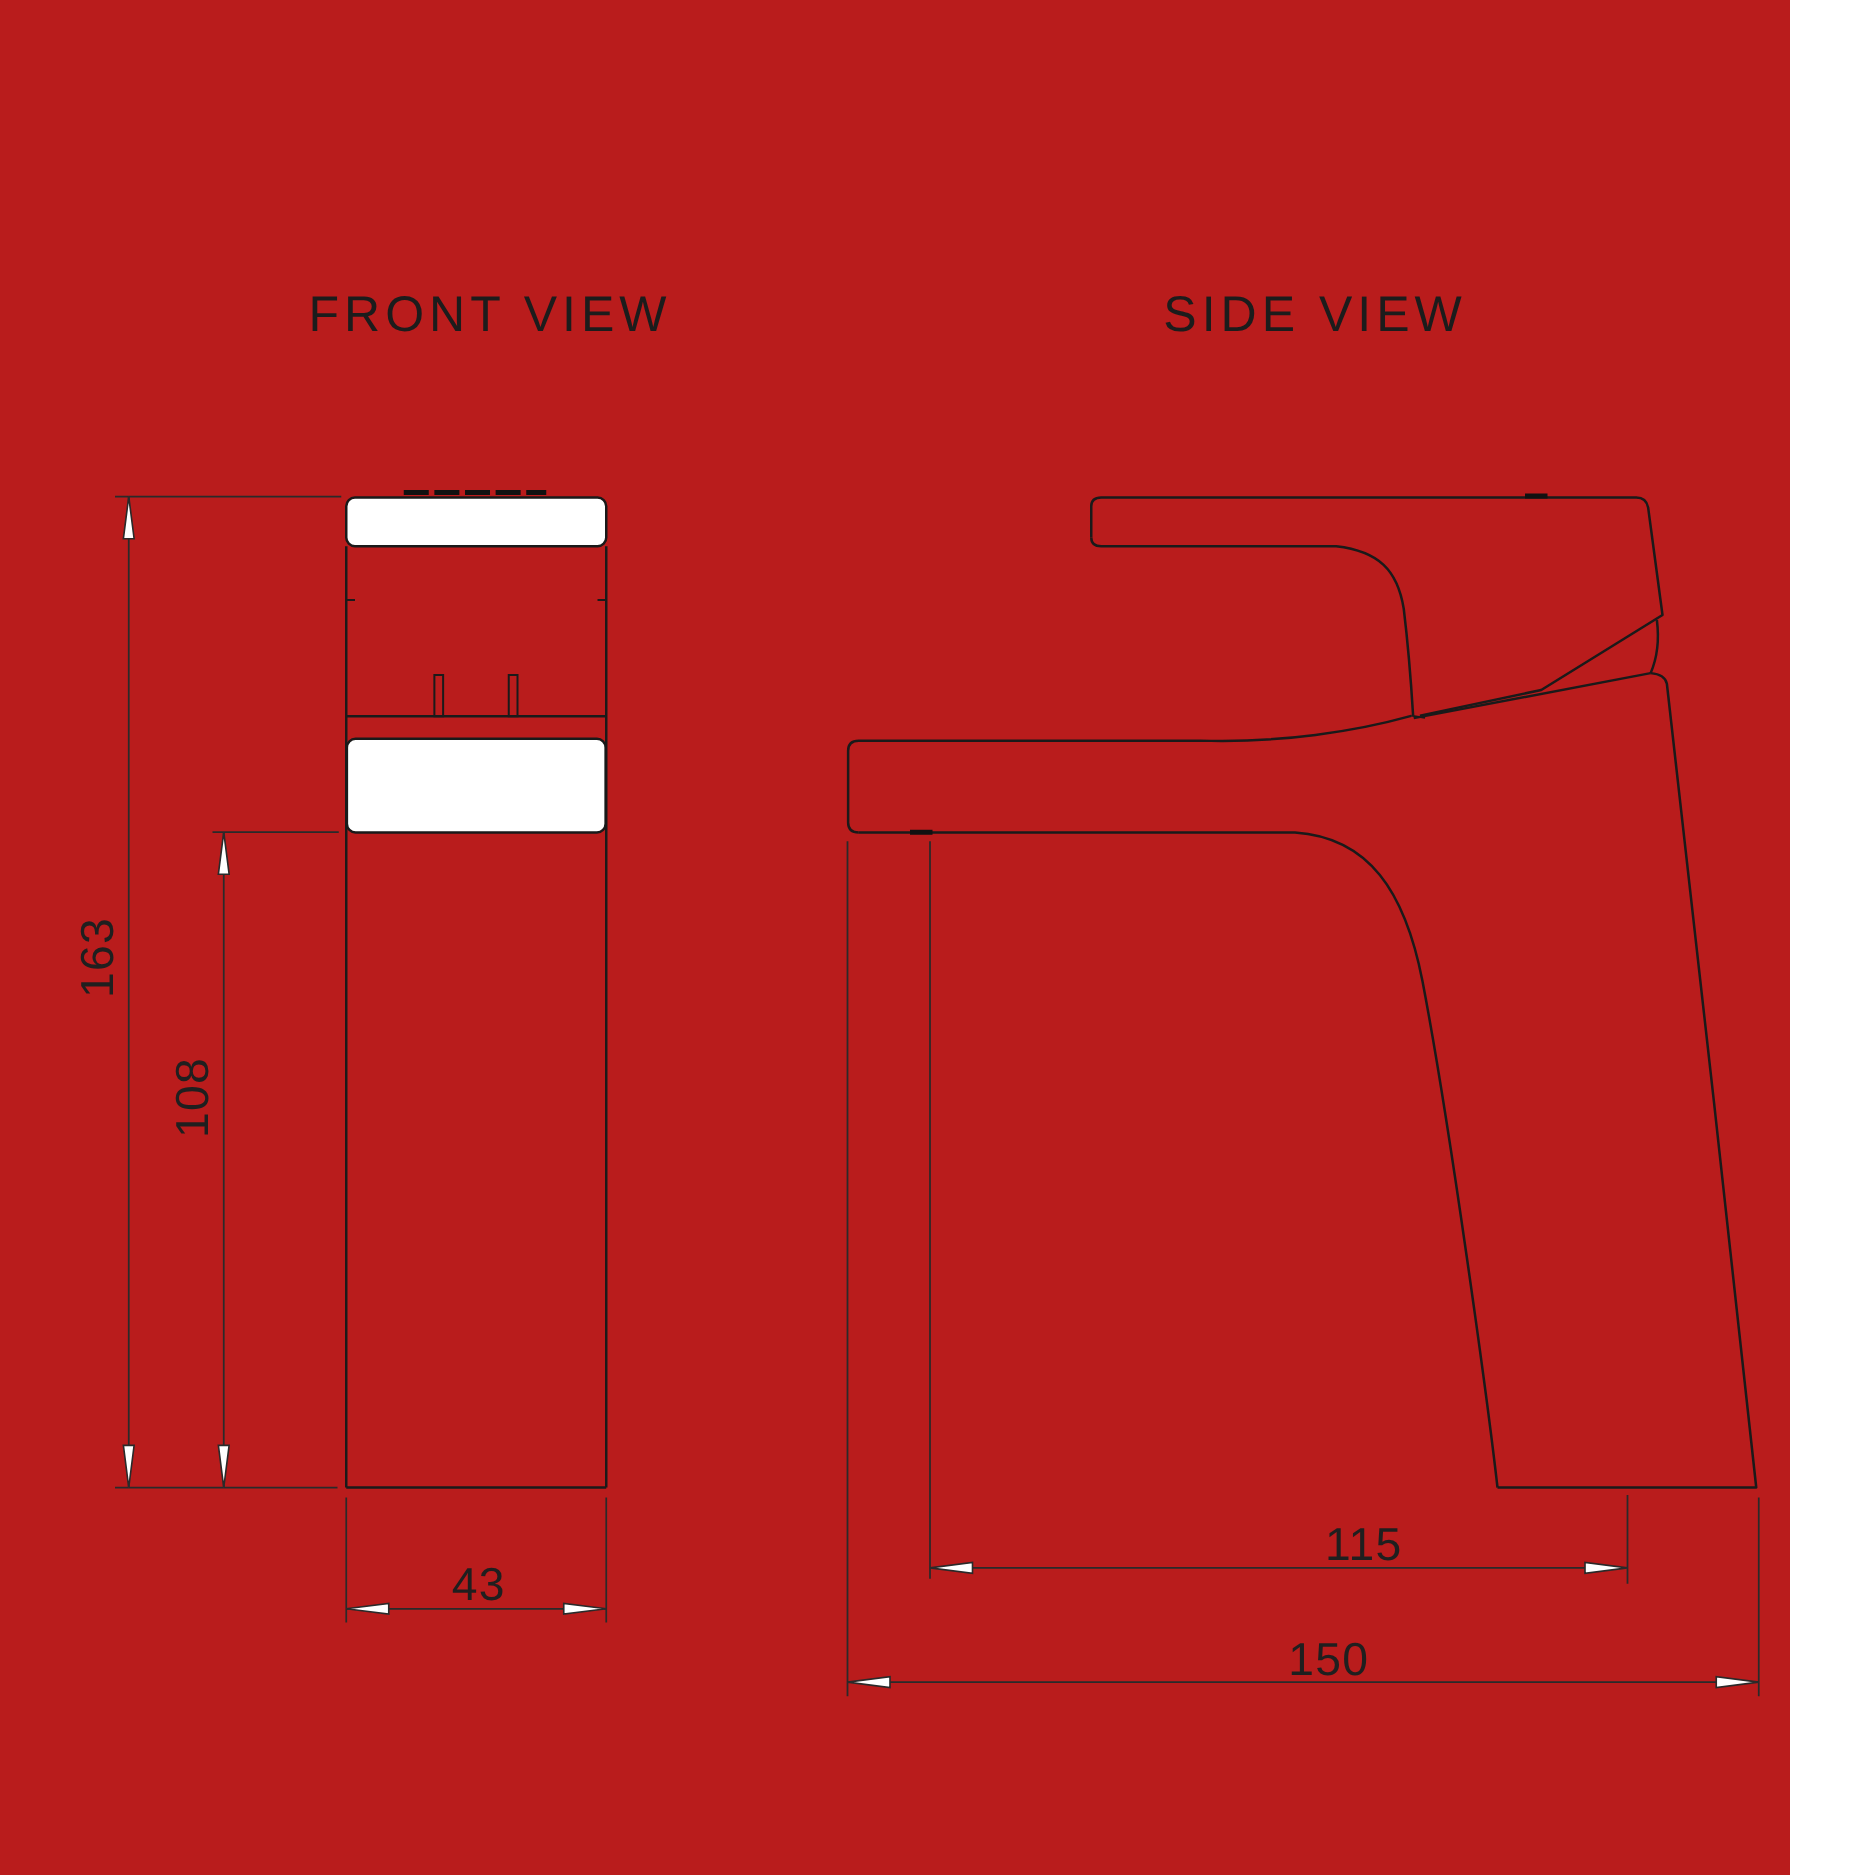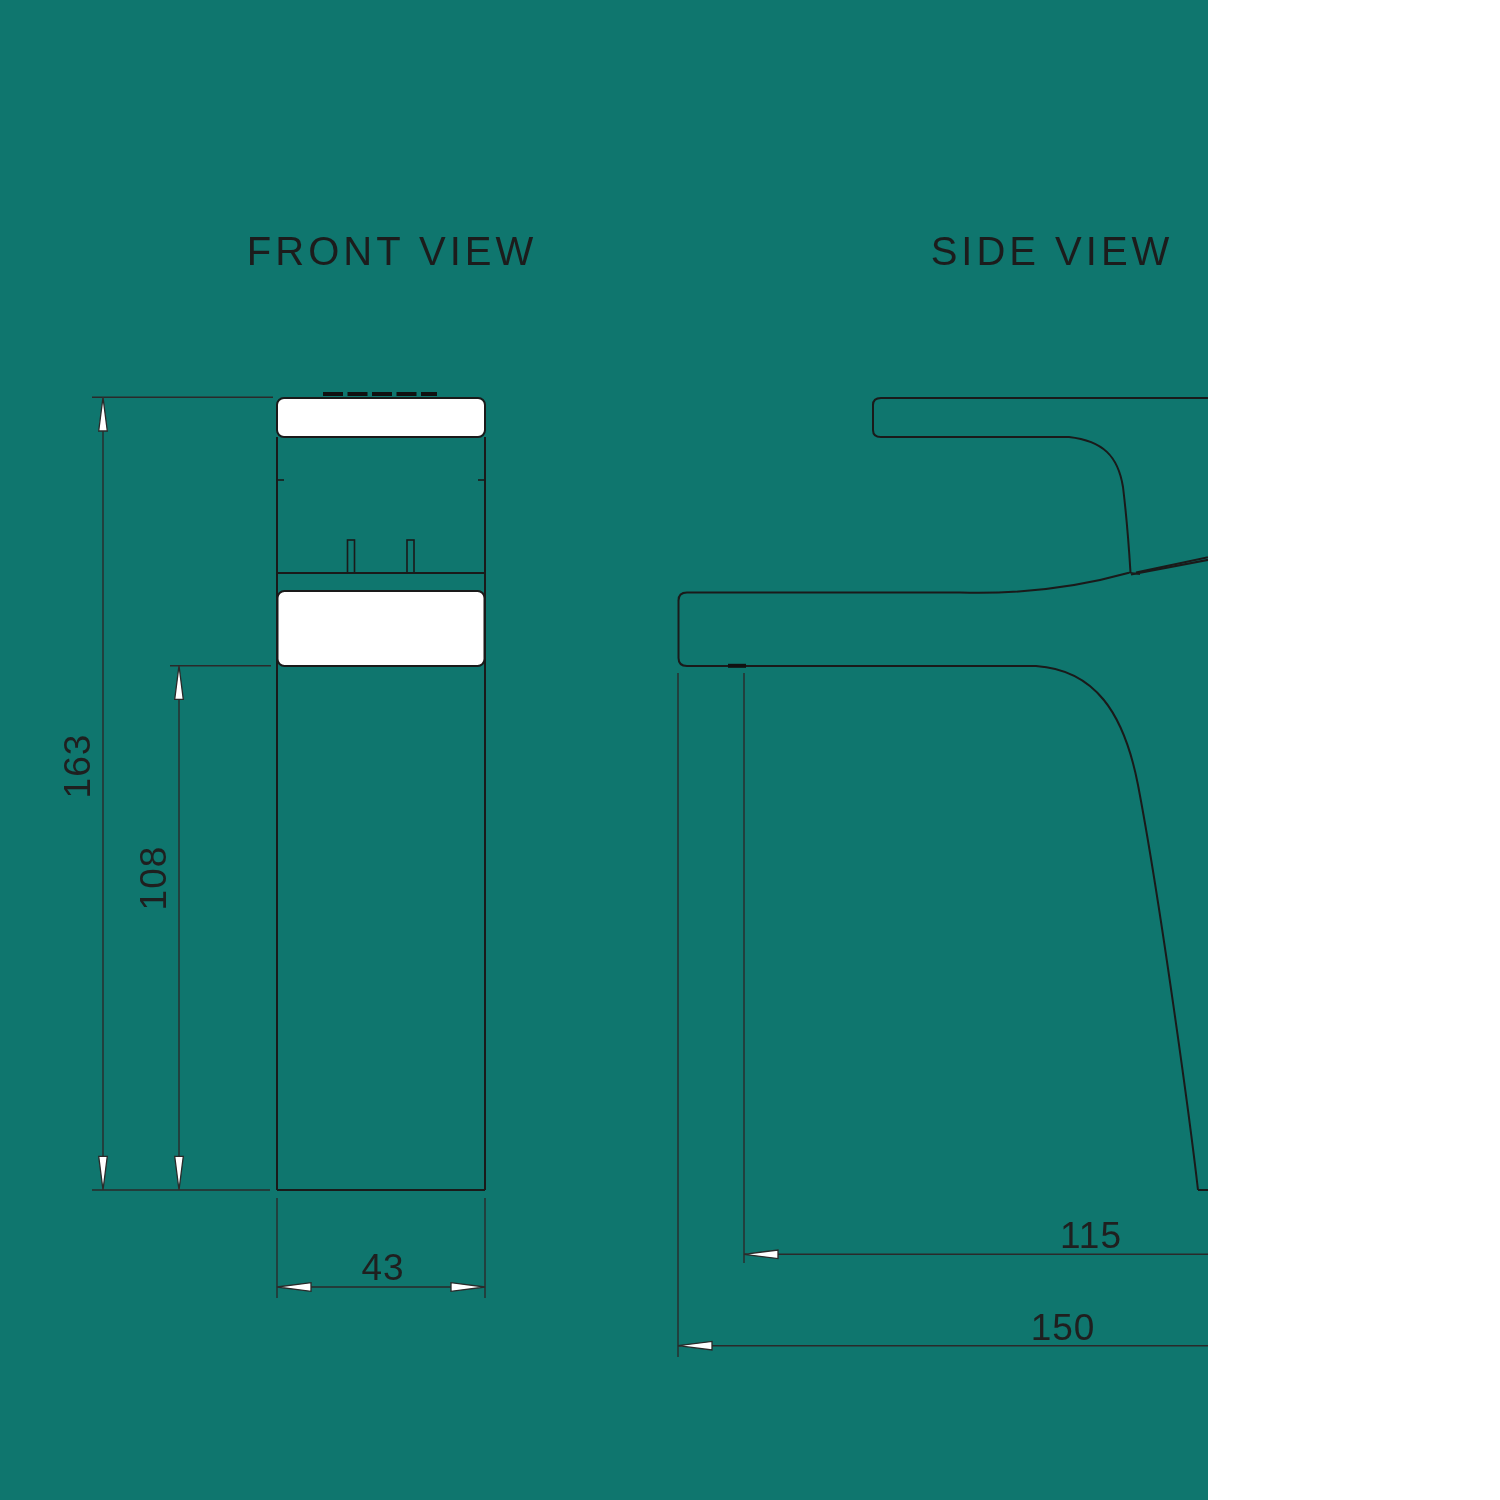--- a/index.html
+++ b/index.html
@@ -5,23 +5,23 @@
   html, body {
     margin: 0;
     padding: 0;
     background: #ffffff;
     width: 1500px;
     height: 1500px;
     font-family: "Liberation Sans", sans-serif;
   }
   .stage {
     position: relative;
-    width: 1208px;
+    width: 1432px;
     height: 1500px;
-    background: #0f766e;
+    background: #b91c1c;
     overflow: hidden;
   }
   svg { display: block; }
   .view-title {
     fill: #1c1c1c;
     font-size: 40px;
     letter-spacing: 4px;
     font-weight: 400;
   }
   .dim-text {

